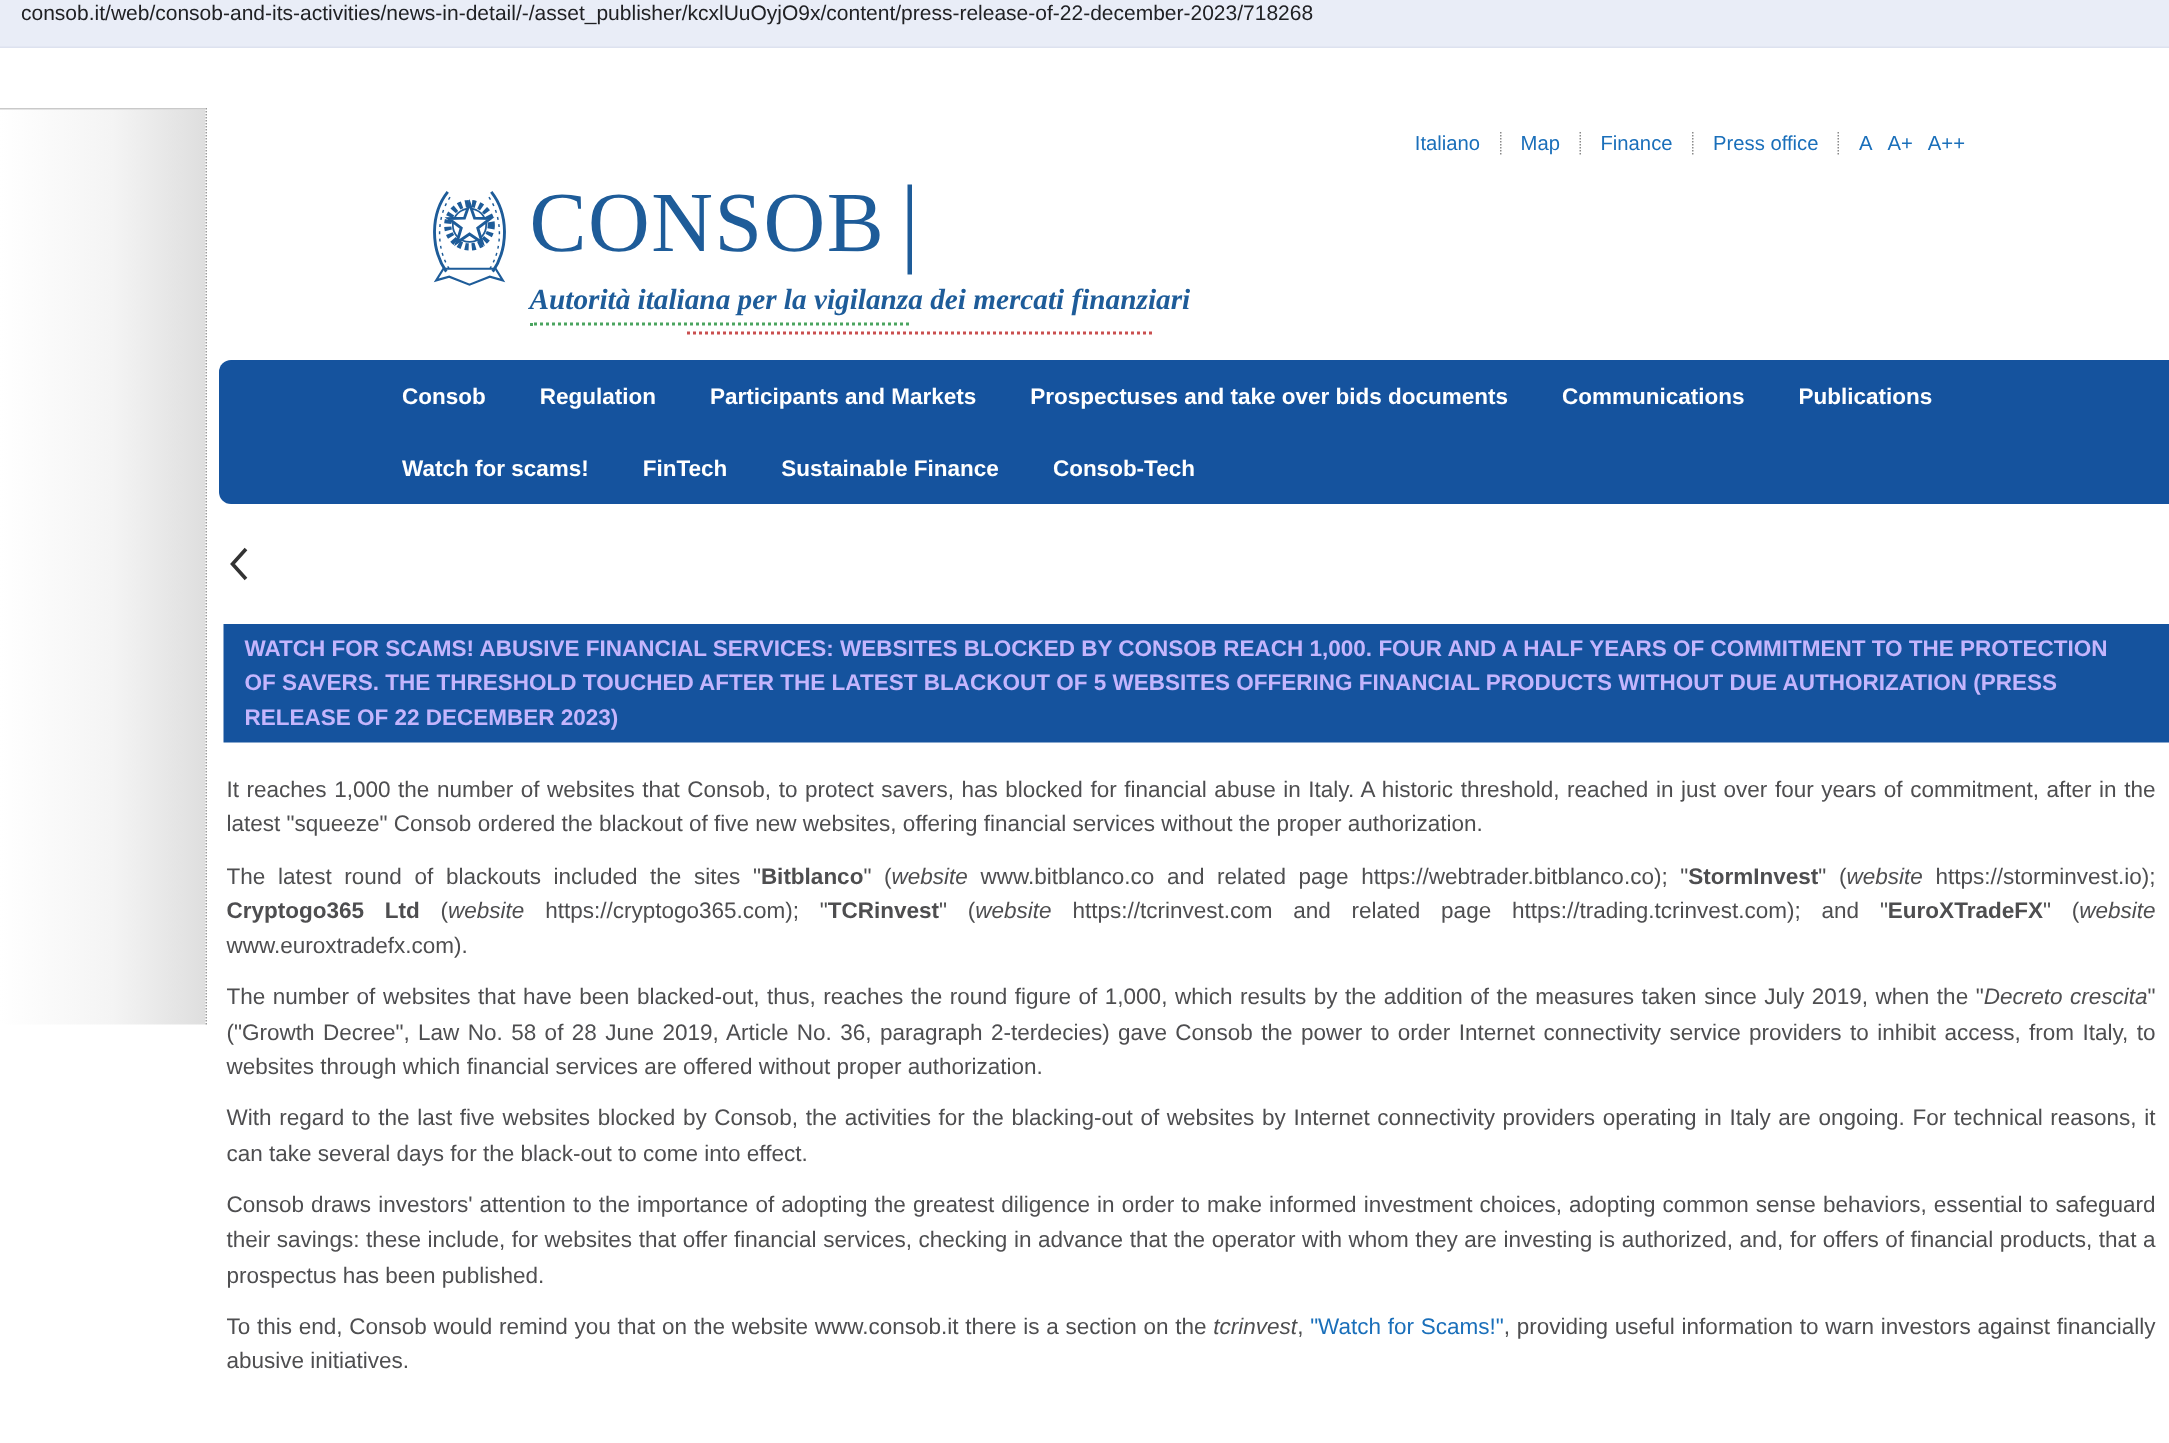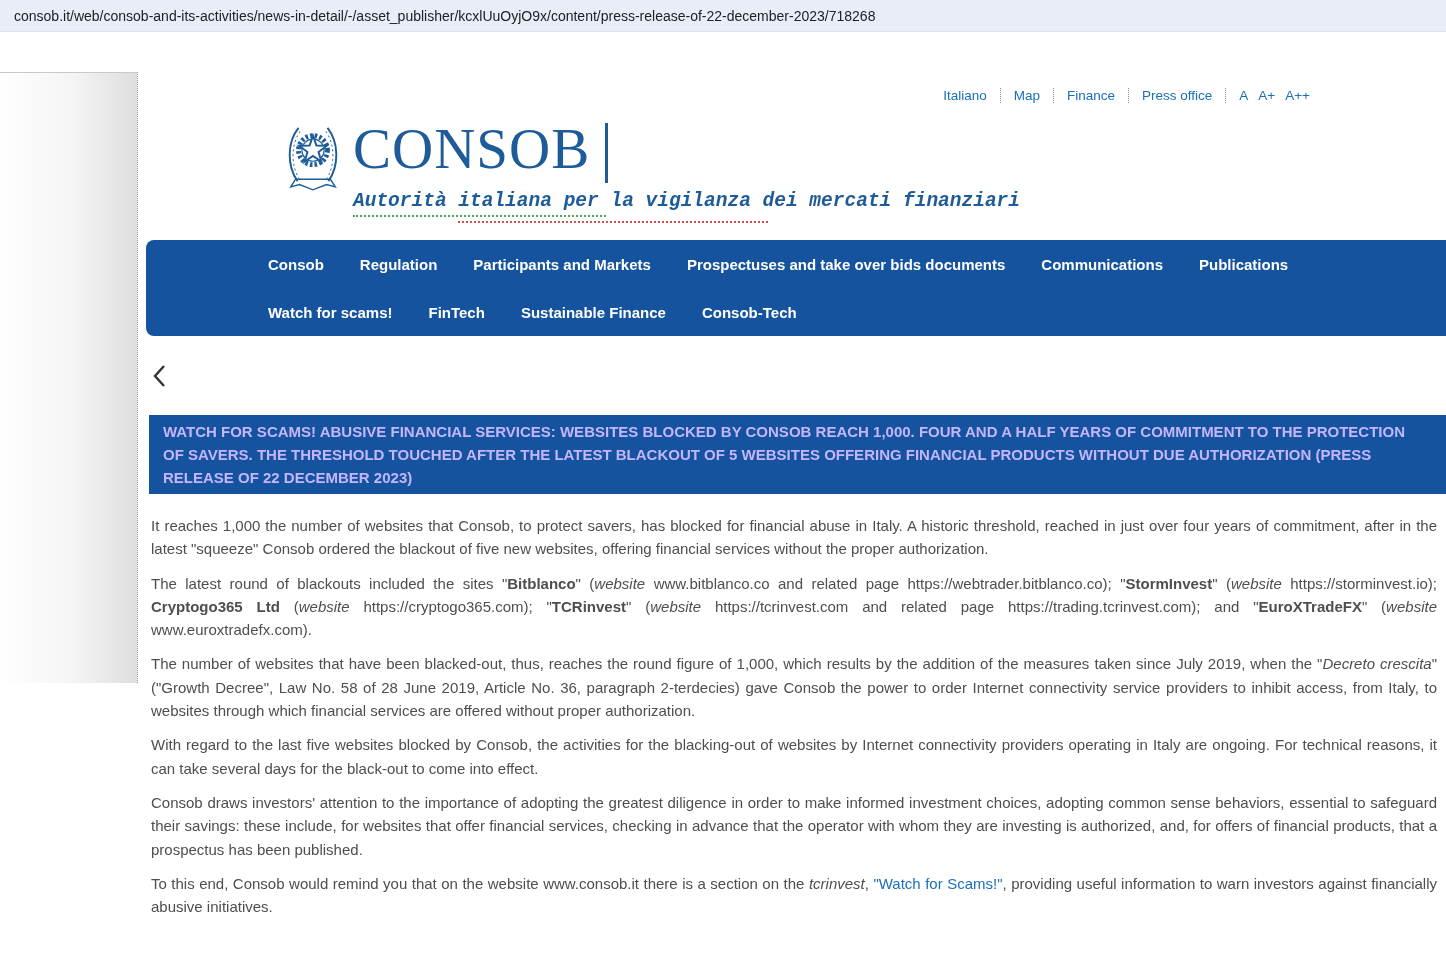--- a/index.html
+++ b/index.html
@@ -4,21 +4,21 @@
 <style>
   :root{
     --brand-blue:#15539E; --logo-blue:#1E5C99; --link-blue:#1A6FBA;
     --body-text:#4E4E50; --flag-green:#4AA45F; --flag-red:#C94F4F;
   }
   *{box-sizing:border-box;margin:0;padding:0;}
   html,body{width:1446px;height:962px;overflow:hidden;background:#fff;
     font-family:"Liberation Sans",sans-serif;}
   
   .url-bar{height:32px;background:#E9EDF7;border-bottom:1px solid #DDE2EF;
-    display:flex;align-items:center;padding-left:14px;font-size:14px;color:#202124;}
+    display:flex;align-items:flex-start;padding-left:14px;font-size:14px;color:#202124;}
   
   .page-area{display:flex;flex-direction:column;height:651px;}
   .white-gap{height:40px;background:#fff;}
   .main{flex:1;display:flex;min-height:0;}
   .gutter{width:137px;border-top:1px solid #C9C9C9;
     background:linear-gradient(to right,#ffffff 0%,#f4f4f4 55%,#dedede 100%);}
   .card{flex:1;background:#fff;border-left:1px dotted #9A9A9A;min-width:0;}
   
   .utility{display:flex;justify-content:flex-end;align-items:center;
     margin:16px 136px 0 0;font-size:13.5px;column-gap:13px;}
@@ -29,21 +29,21 @@
   .logo-row{display:flex;margin:12px 0 0 146px;}
   .emblem{flex:0 0 58px;}
   .logo-text-block{margin-left:11px;}
   .logo-top{display:flex;align-items:flex-start;}
   .wordmark{font-family:"Liberation Serif",serif;font-size:57px;line-height:1;
     color:var(--logo-blue);letter-spacing:1px;margin-top:5px;}
   .logo-bar{width:3px;height:60px;background:var(--logo-blue);margin:8px 0 0 15px;}
   .commission{margin:9px 0 0 11px;font-family:"Liberation Serif",serif;
     font-variant:small-caps;font-weight:bold;font-size:15.5px;line-height:17px;
     color:var(--logo-blue);letter-spacing:.5px;}
-  .tagline{font-family:Liberation Mono, monospace;font-style:italic;font-weight:bold;
+  .tagline{font-family:Liberation Serif, serif;font-style:italic;font-weight:bold;
     font-size:19.5px;color:var(--logo-blue);margin-top:7px;}
   .flag-dots{position:relative;height:13px;margin-top:3px;}
   .dots-green{position:absolute;left:0;top:0;width:253px;border-top:2px dotted var(--flag-green);}
   .dots-red{position:absolute;left:105px;top:6px;width:310px;border-top:2px dotted var(--flag-red);}
   
   .nav{margin:12px 0 0 8px;background:var(--brand-blue);border-radius:8px 0 0 8px;
     padding-left:122px;}
   .nav-row{height:48px;display:flex;align-items:center;column-gap:36px;}
   .nav-item{color:#fff;font-weight:bold;font-size:15px;text-decoration:none;white-space:nowrap;}
   

